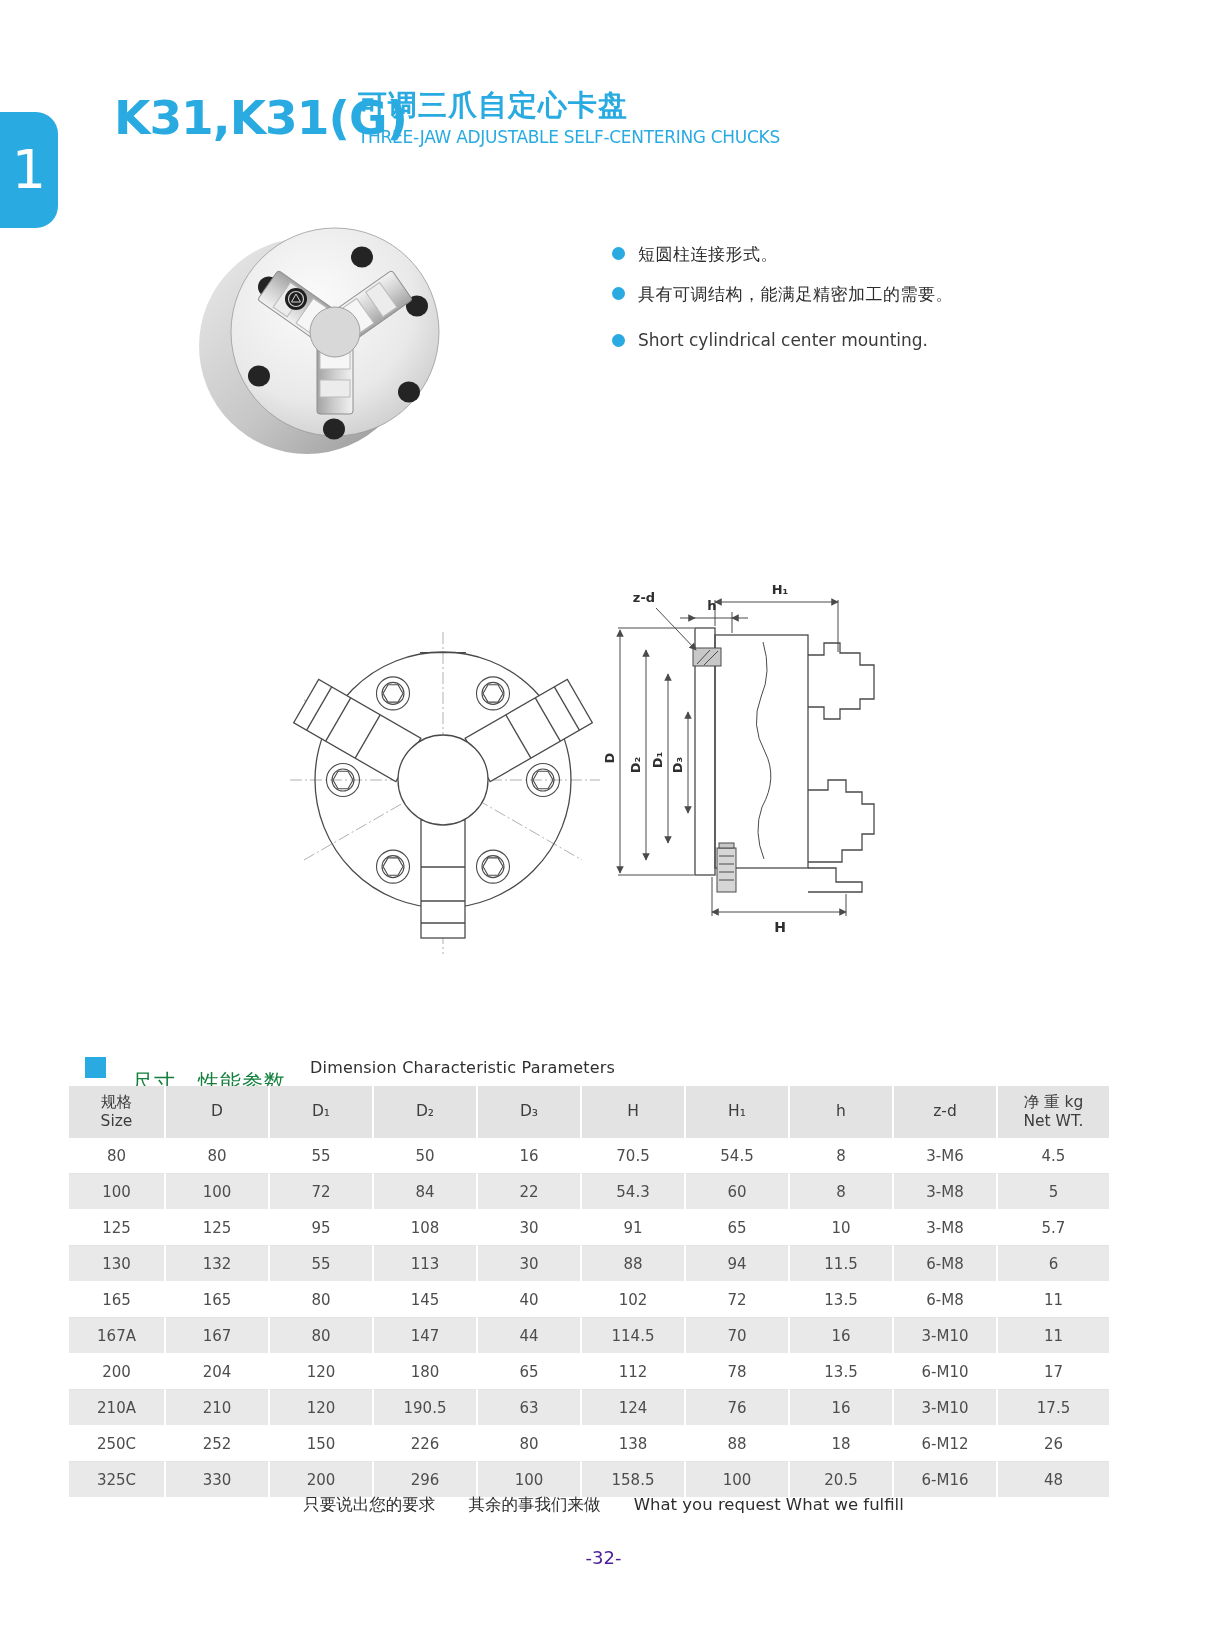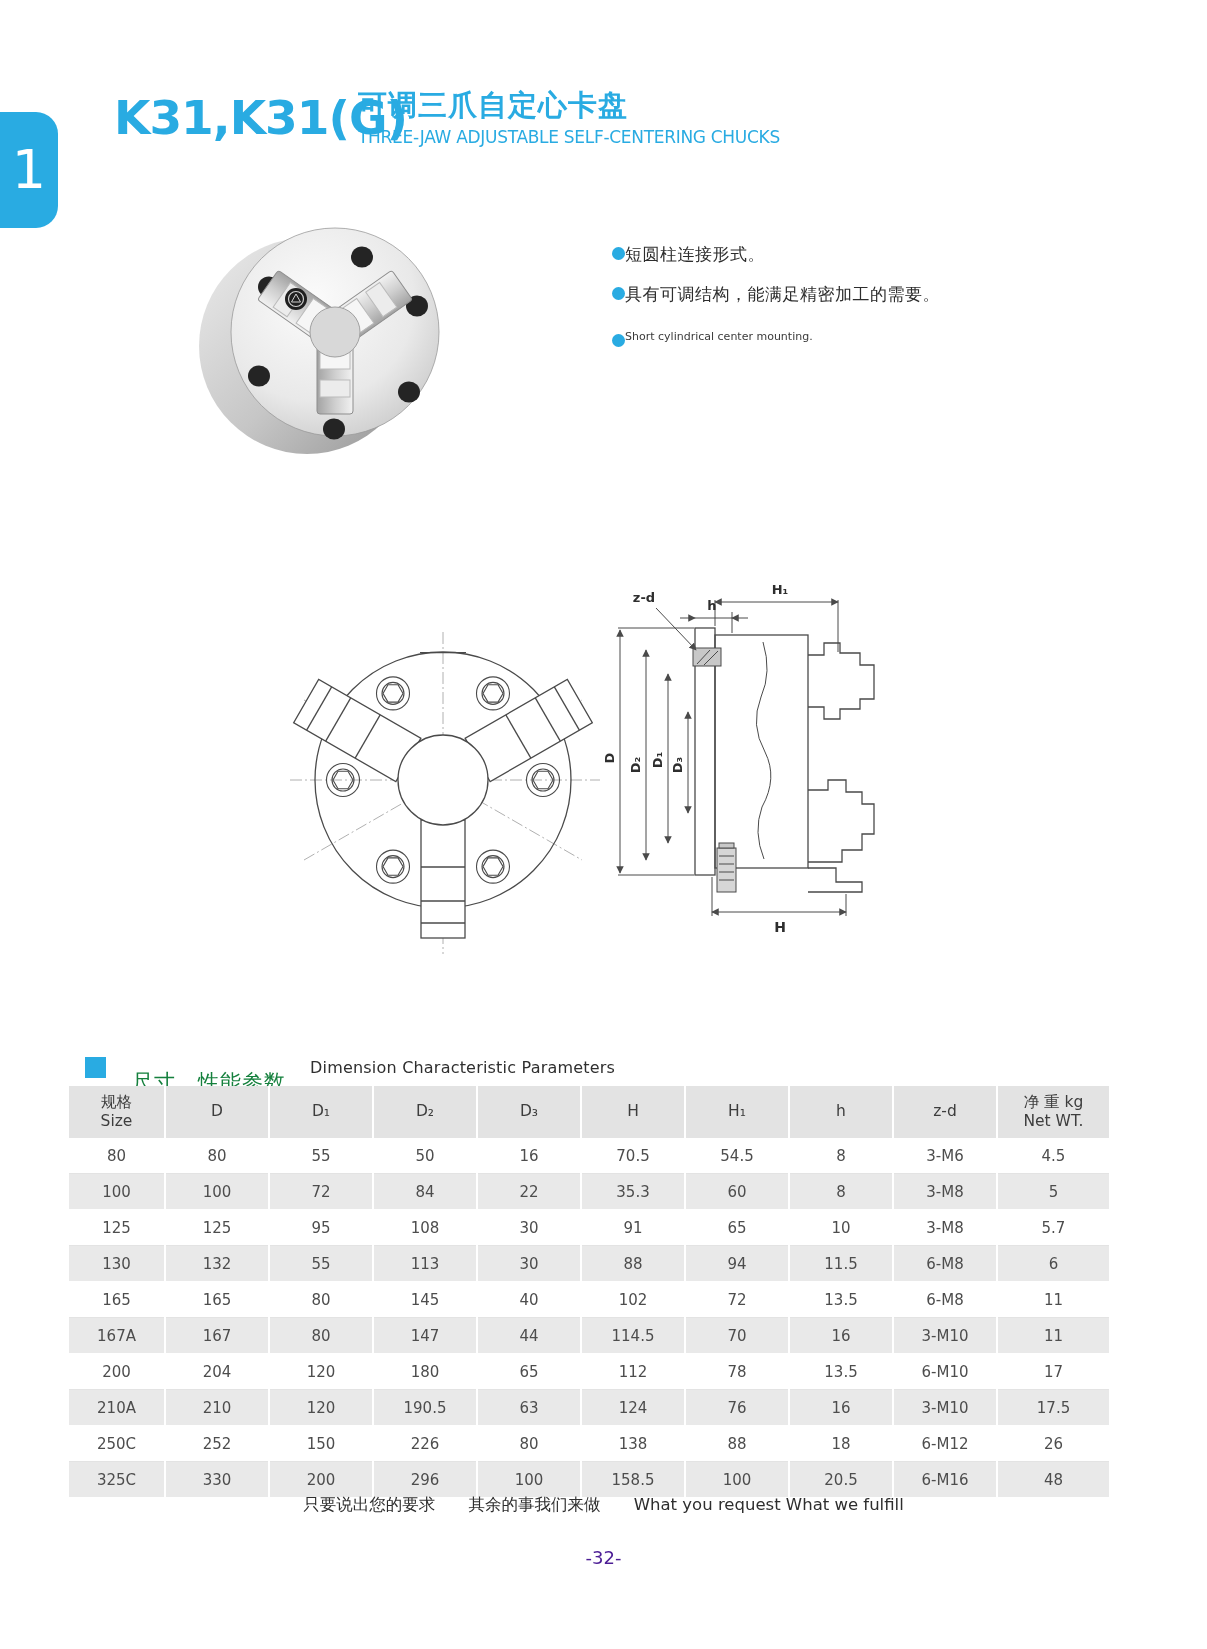--- a/index.html
+++ b/index.html
@@ -11,24 +11,24 @@
                border-radius:0 22px 22px 0;display:flex;align-items:center;justify-content:center;}
   .chapter-tab span{color:#fff;font-size:54px;line-height:1;}
 
   
   .model{position:absolute;left:114px;top:90px;font-size:47px;font-weight:bold;color:#29abe2;letter-spacing:-1px;}
   .title-zh{position:absolute;left:358px;top:86px;font-size:29px;font-weight:bold;color:#29abe2;letter-spacing:1px;}
   .title-en{position:absolute;left:358px;top:127px;font-size:17px;color:#29abe2;letter-spacing:-0.3px;}
 
   
   .features{position:absolute;left:612px;top:243px;width:420px;}
-  .feature{display:flex;margin-bottom:17px;}
+  .feature{display:flex;gap:13px;margin-bottom:17px;}
   .feature .dot{width:13px;height:13px;border-radius:50%;background:#29abe2;flex-shrink:0;margin-top:4px;}
   .feature.zh{font-size:17px;color:#2d2d2d;white-space:nowrap;letter-spacing:0.5px;}
-  .feature.en{font-size:11px;color:#3a3a3a;}
+  .feature.en{font-size:17px;color:#3a3a3a;}
   .feature.gap{margin-top:24px;}
   .feature .wrap{width:300px;text-align:justify;line-height:1.62;}
 
   
   .photo{position:absolute;left:195px;top:216px;width:252px;height:246px;}
   .front-view{position:absolute;left:268px;top:610px;width:352px;height:348px;}
   .section-view{position:absolute;left:598px;top:560px;width:302px;height:378px;}
 
   svg text{font-family:"DejaVu Sans","Liberation Sans",sans-serif;}
 
@@ -326,21 +326,21 @@
           <td>8</td>
           <td>3-M6</td>
           <td>4.5</td>
         </tr>
         <tr>
           <td>100</td>
           <td>100</td>
           <td>72</td>
           <td>84</td>
           <td>22</td>
-          <td>35.3</td>
+          <td>54.3</td>
           <td>60</td>
           <td>8</td>
           <td>3-M8</td>
           <td>5</td>
         </tr>
         <tr>
           <td>125</td>
           <td>125</td>
           <td>95</td>
           <td>108</td>

